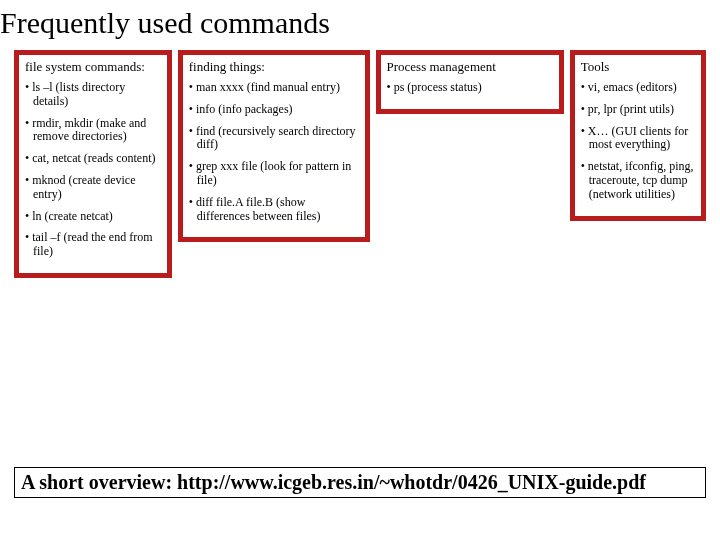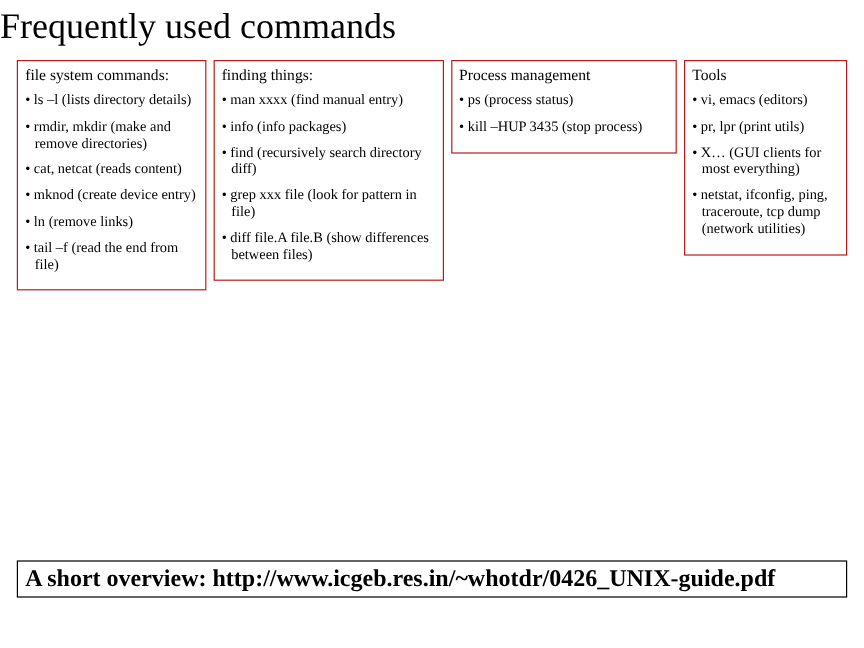--- a/index.html
+++ b/index.html
@@ -24,21 +24,21 @@
     padding-top: 6px;
     font-weight: normal;
   }
   .columns {
     display: flex;
     gap: 6px;
     padding: 10px 14px 0 14px;
     align-items: flex-start;
   }
   .col {
-    border: 1px solid #b91c1c;
+    border: 5px solid #b91c1c;
     box-sizing: border-box;
     padding: 4px 6px 6px 6px;
   }
   .c1 { width: 174px; }
   .c2 { width: 212px; }
   .c3 { width: 208px; }
   .c4 { width: 150px; }
   .heading {
     font-size: 13px;
     margin-bottom: 6px;
@@ -72,37 +72,36 @@
   <div class="title">Frequently used commands</div>
 
   <div class="columns">
 
     <div class="col c1">
       <div class="heading">file system commands:</div>
       <div class="bullet">ls –l (lists directory details)</div>
       <div class="bullet">rmdir, mkdir (make and remove directories)</div>
       <div class="bullet">cat, netcat (reads content)</div>
       <div class="bullet">mknod (create device entry)</div>
-      <div class="bullet">ln (remove links)</div>
+      <div class="bullet">ln (create netcat)</div>
       <div class="bullet">tail –f (read the end from file)</div>
     </div>
 
     <div class="col c2">
       <div class="heading">finding things:</div>
       <div class="bullet">man xxxx (find manual entry)</div>
       <div class="bullet">info (info packages)</div>
       <div class="bullet">find (recursively search directory diff)</div>
       <div class="bullet">grep xxx file (look for pattern in file)</div>
       <div class="bullet">diff file.A file.B (show differences between files)</div>
     </div>
 
     <div class="col c3">
       <div class="heading">Process management</div>
       <div class="bullet">ps (process status)</div>
-      <div class="bullet">kill –HUP 3435 (stop process)</div>
     </div>
 
     <div class="col c4">
       <div class="heading">Tools</div>
       <div class="bullet">vi, emacs (editors)</div>
       <div class="bullet">pr, lpr (print utils)</div>
       <div class="bullet">X… (GUI clients for most everything)</div>
       <div class="bullet">netstat, ifconfig, ping, traceroute, tcp dump (network utilities)</div>
     </div>
 

